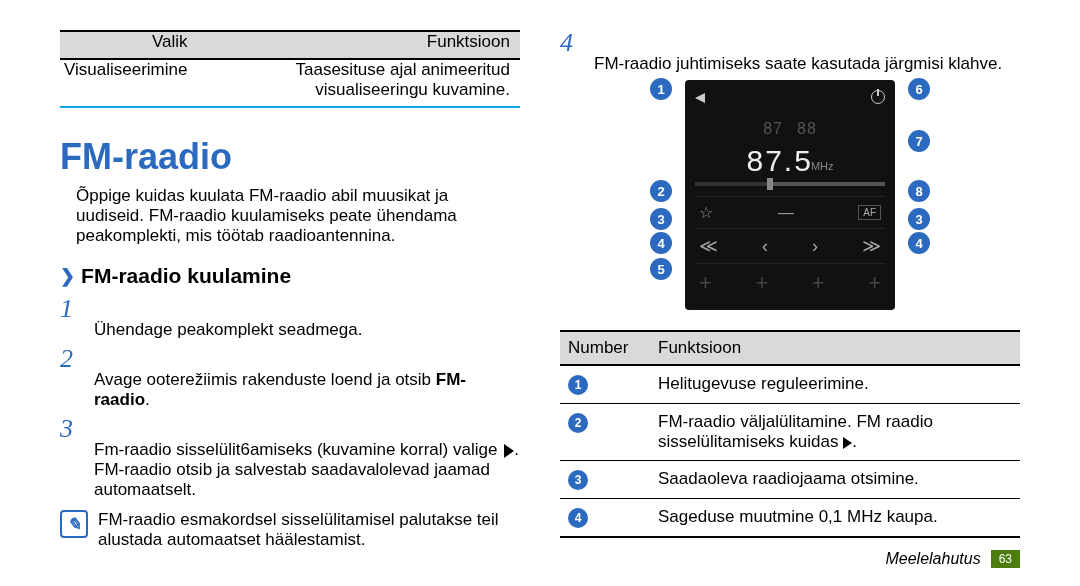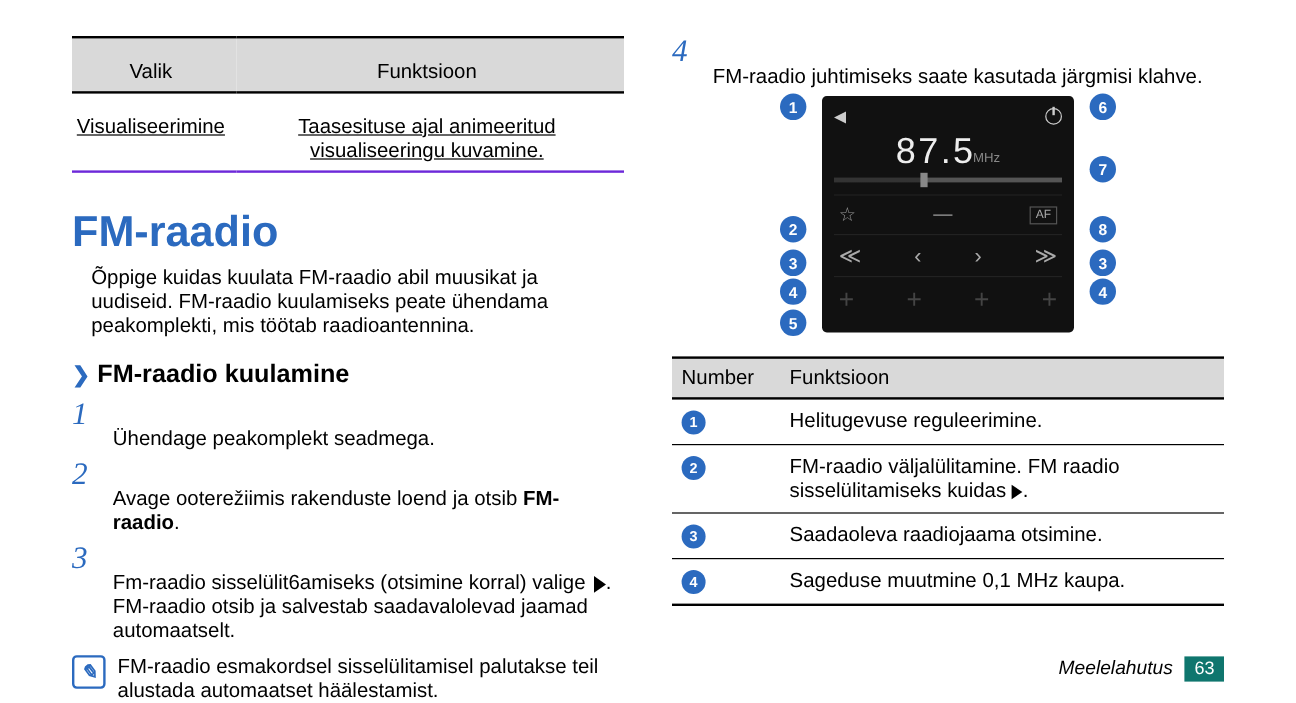--- a/index.html
+++ b/index.html
@@ -21,34 +21,33 @@
     flex: 1;
     min-width: 0;
   }
   table.opt {
     border-collapse: collapse;
     width: 100%;
     font-size: 17px;
     margin-bottom: 28px;
   }
   table.opt th, table.opt td {
-    text-align: center;
+    text-align: right;
     border-bottom: 1px solid #000;
-    padding: 18px 10px 6px 4px;
+    padding: 0 10px 6px 4px;
     vertical-align: top;
   }
   table.opt tr.header td {
     background: #d9d9d9;
     border-top: 2px solid #000;
     border-bottom: 2px solid #000;
     font-weight: 400;
   }
   table.opt tr:last-child td {
-    border-bottom: 2px solid #6d28d9;
-    text-decoration: underline;
+    border-bottom: 2px solid #0ea5e9;
   }
   h1.fm {
     color: #2b6abf;
     font-size: 36px;
     font-weight: 700;
     margin-bottom: 8px;
   }
   .para {
     margin-bottom: 18px;
     margin-left: 16px;
@@ -260,25 +259,25 @@
     position: absolute;
     bottom: 18px;
     right: 60px;
     display: flex;
     align-items: center;
     gap: 10px;
     font-style: italic;
     font-size: 16px;
   }
   .pgnum {
-    background: #0f766e;
+    background: #4d7c0f;
     color: #fff;
     padding: 2px 8px;
     font-style: normal;
-    font-size: 15px;
+    font-size: 12px;
   }
   .tri-small {
     display: inline-block;
     width: 0; height: 0;
     border-left: 9px solid #000;
     border-top: 6px solid transparent;
     border-bottom: 6px solid transparent;
     vertical-align: middle;
   }
 </style>
@@ -317,21 +316,21 @@
       </li>
       <li>
         <span class="step-num">2</span>
         <span class="step-body">
           <span>Avage ooterežiimis rakenduste loend ja otsib </span><b>FM-raadio</b><span>.</span>
         </span>
       </li>
       <li>
         <span class="step-num">3</span>
         <span class="step-body">
-          <span>Fm-raadio sisselülit6amiseks (otsimine korral) valige</span>
+          <span>Fm-raadio sisselülit6amiseks (kuvamine korral) valige</span>
           <span class="tri"></span>.
           <div>FM-raadio otsib ja salvestab saadavalolevad jaamad automaatselt.</div>
         </span>
       </li>
     </ol>
 
     <div class="note">
       <div class="note-icon">✎</div>
       <div class="note-body">FM-raadio esmakordsel sisselülitamisel palutakse teil alustada automaatset häälestamist.</div>
     </div>
@@ -344,20 +343,24 @@
         <span class="step-num">4</span>
         <span class="step-body">FM-raadio juhtimiseks saate kasutada järgmisi klahve.</span>
       </li>
     </ol>
 
     <div class="fig-wrap">
       <div class="phone">
         <div class="phone-top">
           <span class="spk-icon"></span>
           <span class="pwr-icon"></span>
+        </div>
+        <div class="freq-row">
+          <span class="freq-small">87</span>
+          <span class="freq-small">88</span>
         </div>
         <div style="display:flex;align-items:flex-start;justify-content:center;">
           <span class="freq-big">87.5</span>
           <span class="mhz">MHz</span>
         </div>
         <div class="bar"></div>
         <div class="mid-row">
           <span class="star">☆</span>
           <span>—</span>
           <span class="af-box">AF</span>

